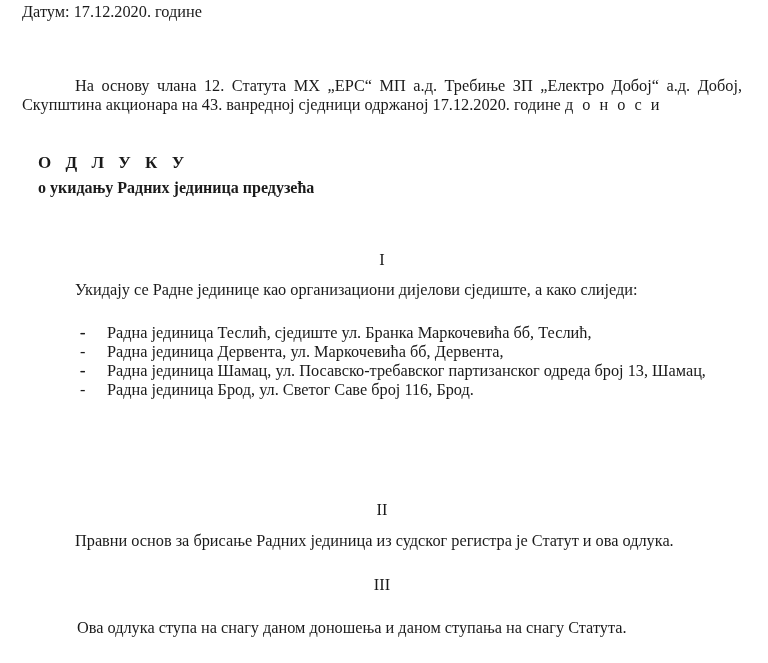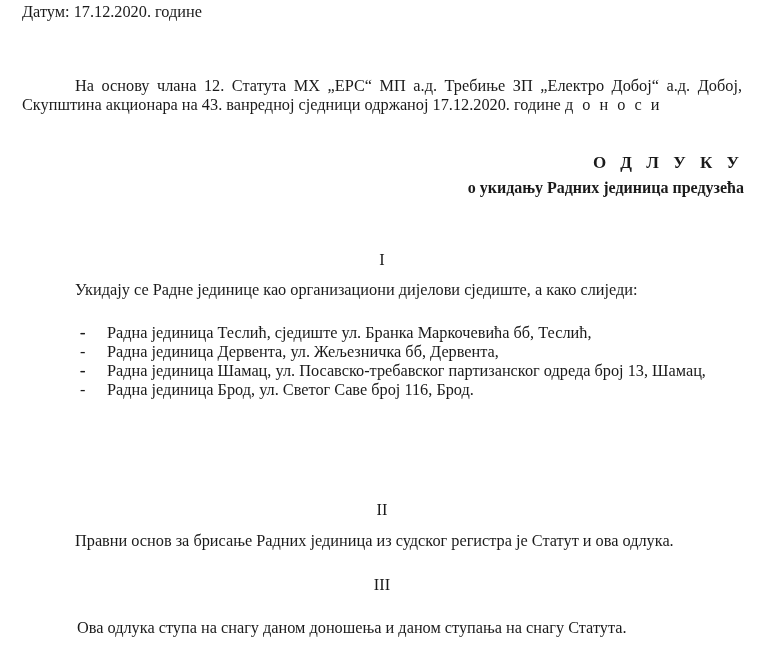--- a/index.html
+++ b/index.html
@@ -37,23 +37,23 @@
       text-align-last: left;
     }
     .para .indent {
       display: inline-block;
       width: 53px;
     }
     .p-intro { top: 76px; }
     .spaced { letter-spacing: 2.5px; }
     .title {
       position: absolute;
-      left: 2px;
+      left: 16px;
       width: 720px;
-      text-align: right;
+      text-align: left;
       font-weight: bold;
     }
     .t-main { top: 153px; font-size: 17px; letter-spacing: 5px; }
     .t-sub { top: 178px; font-size: 16px; }
     .section-num {
       position: absolute;
       left: 0;
       width: 720px;
       text-align: center;
     }
@@ -115,21 +115,21 @@
   <ul class="list">
     <li>
       <span class="dash">-</span>
     </li>
     <li>
       <span class="dash">-</span>
       <span>Радна јединица Теслић, сједиште ул. Бранка Маркочевића бб, Теслић,</span>
     </li>
     <li>
       <span class="dash">-</span>
-      <span>Радна јединица Дервента, ул. Жељезничка бб, Дервента,</span>
+      <span>Радна јединица Дервента, ул. Маркочевића бб, Дервента,</span>
     </li>
     <li>
       <span class="dash">-</span>
     </li>
     <li>
       <span class="dash">-</span>
       <span>Радна јединица Шамац, ул. Посавско-требавског партизанског одреда број 13, Шамац,</span>
     </li>
     <li>
       <span class="dash">-</span>

